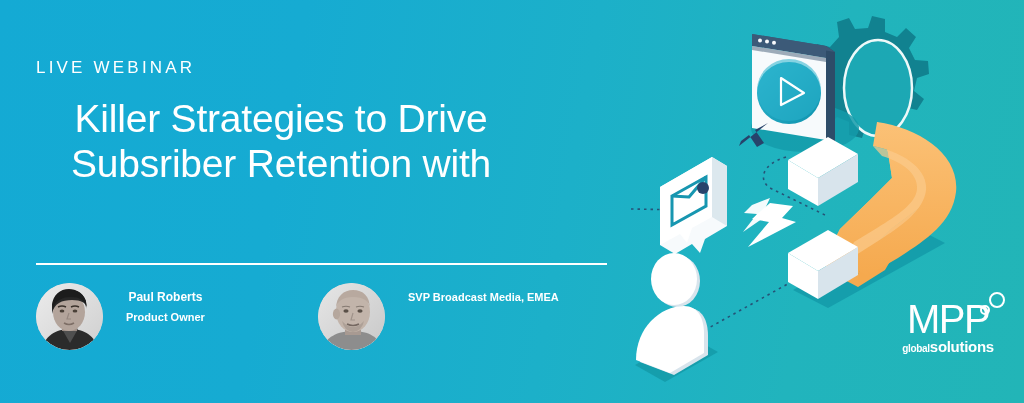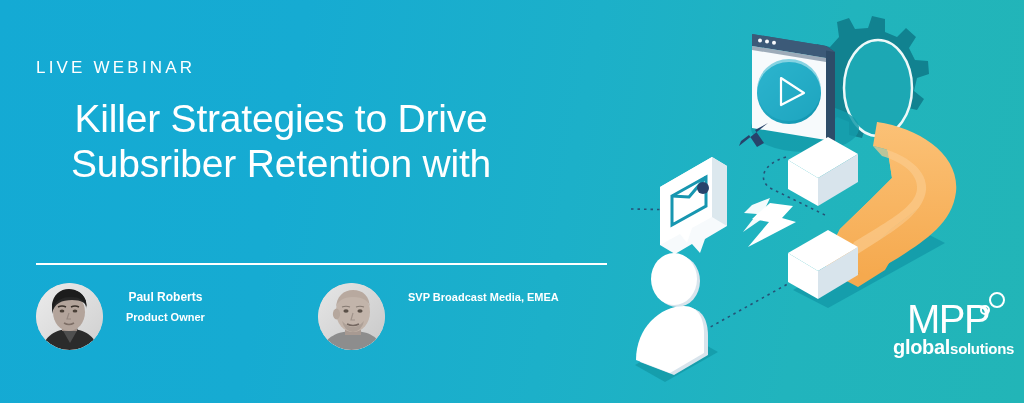--- a/index.html
+++ b/index.html
@@ -72,21 +72,21 @@
   }
   #illustration svg { display:block; }
 
   
   #logo { position:absolute; left:893px; top:300px; width:110px; height:62px; }
   .logo-mpp {
     color:#ffffff; font-size:40px; font-weight:400;
     letter-spacing:-1.5px; line-height:38px;
   }
   .logo-sub { line-height:16px; margin-top:1px; }
-  .logo-global { color:#ffffff; font-size:20px; font-weight:700; letter-spacing:-0.3px; }
+  .logo-global { color:#ffffff; font-size:10px; font-weight:700; letter-spacing:-0.3px; }
   .logo-solutions { color:#ffffff; font-size:15px; font-weight:700; letter-spacing:-0.3px; }
   .logo-bubbles { position:absolute; left:84px; top:-9px; }
 </style>
 </head>
 <body>
 
 <div id="banner">
 
   <div id="illustration">
     <svg width="394" height="403" viewBox="0 0 394 403" xmlns="http://www.w3.org/2000/svg">

